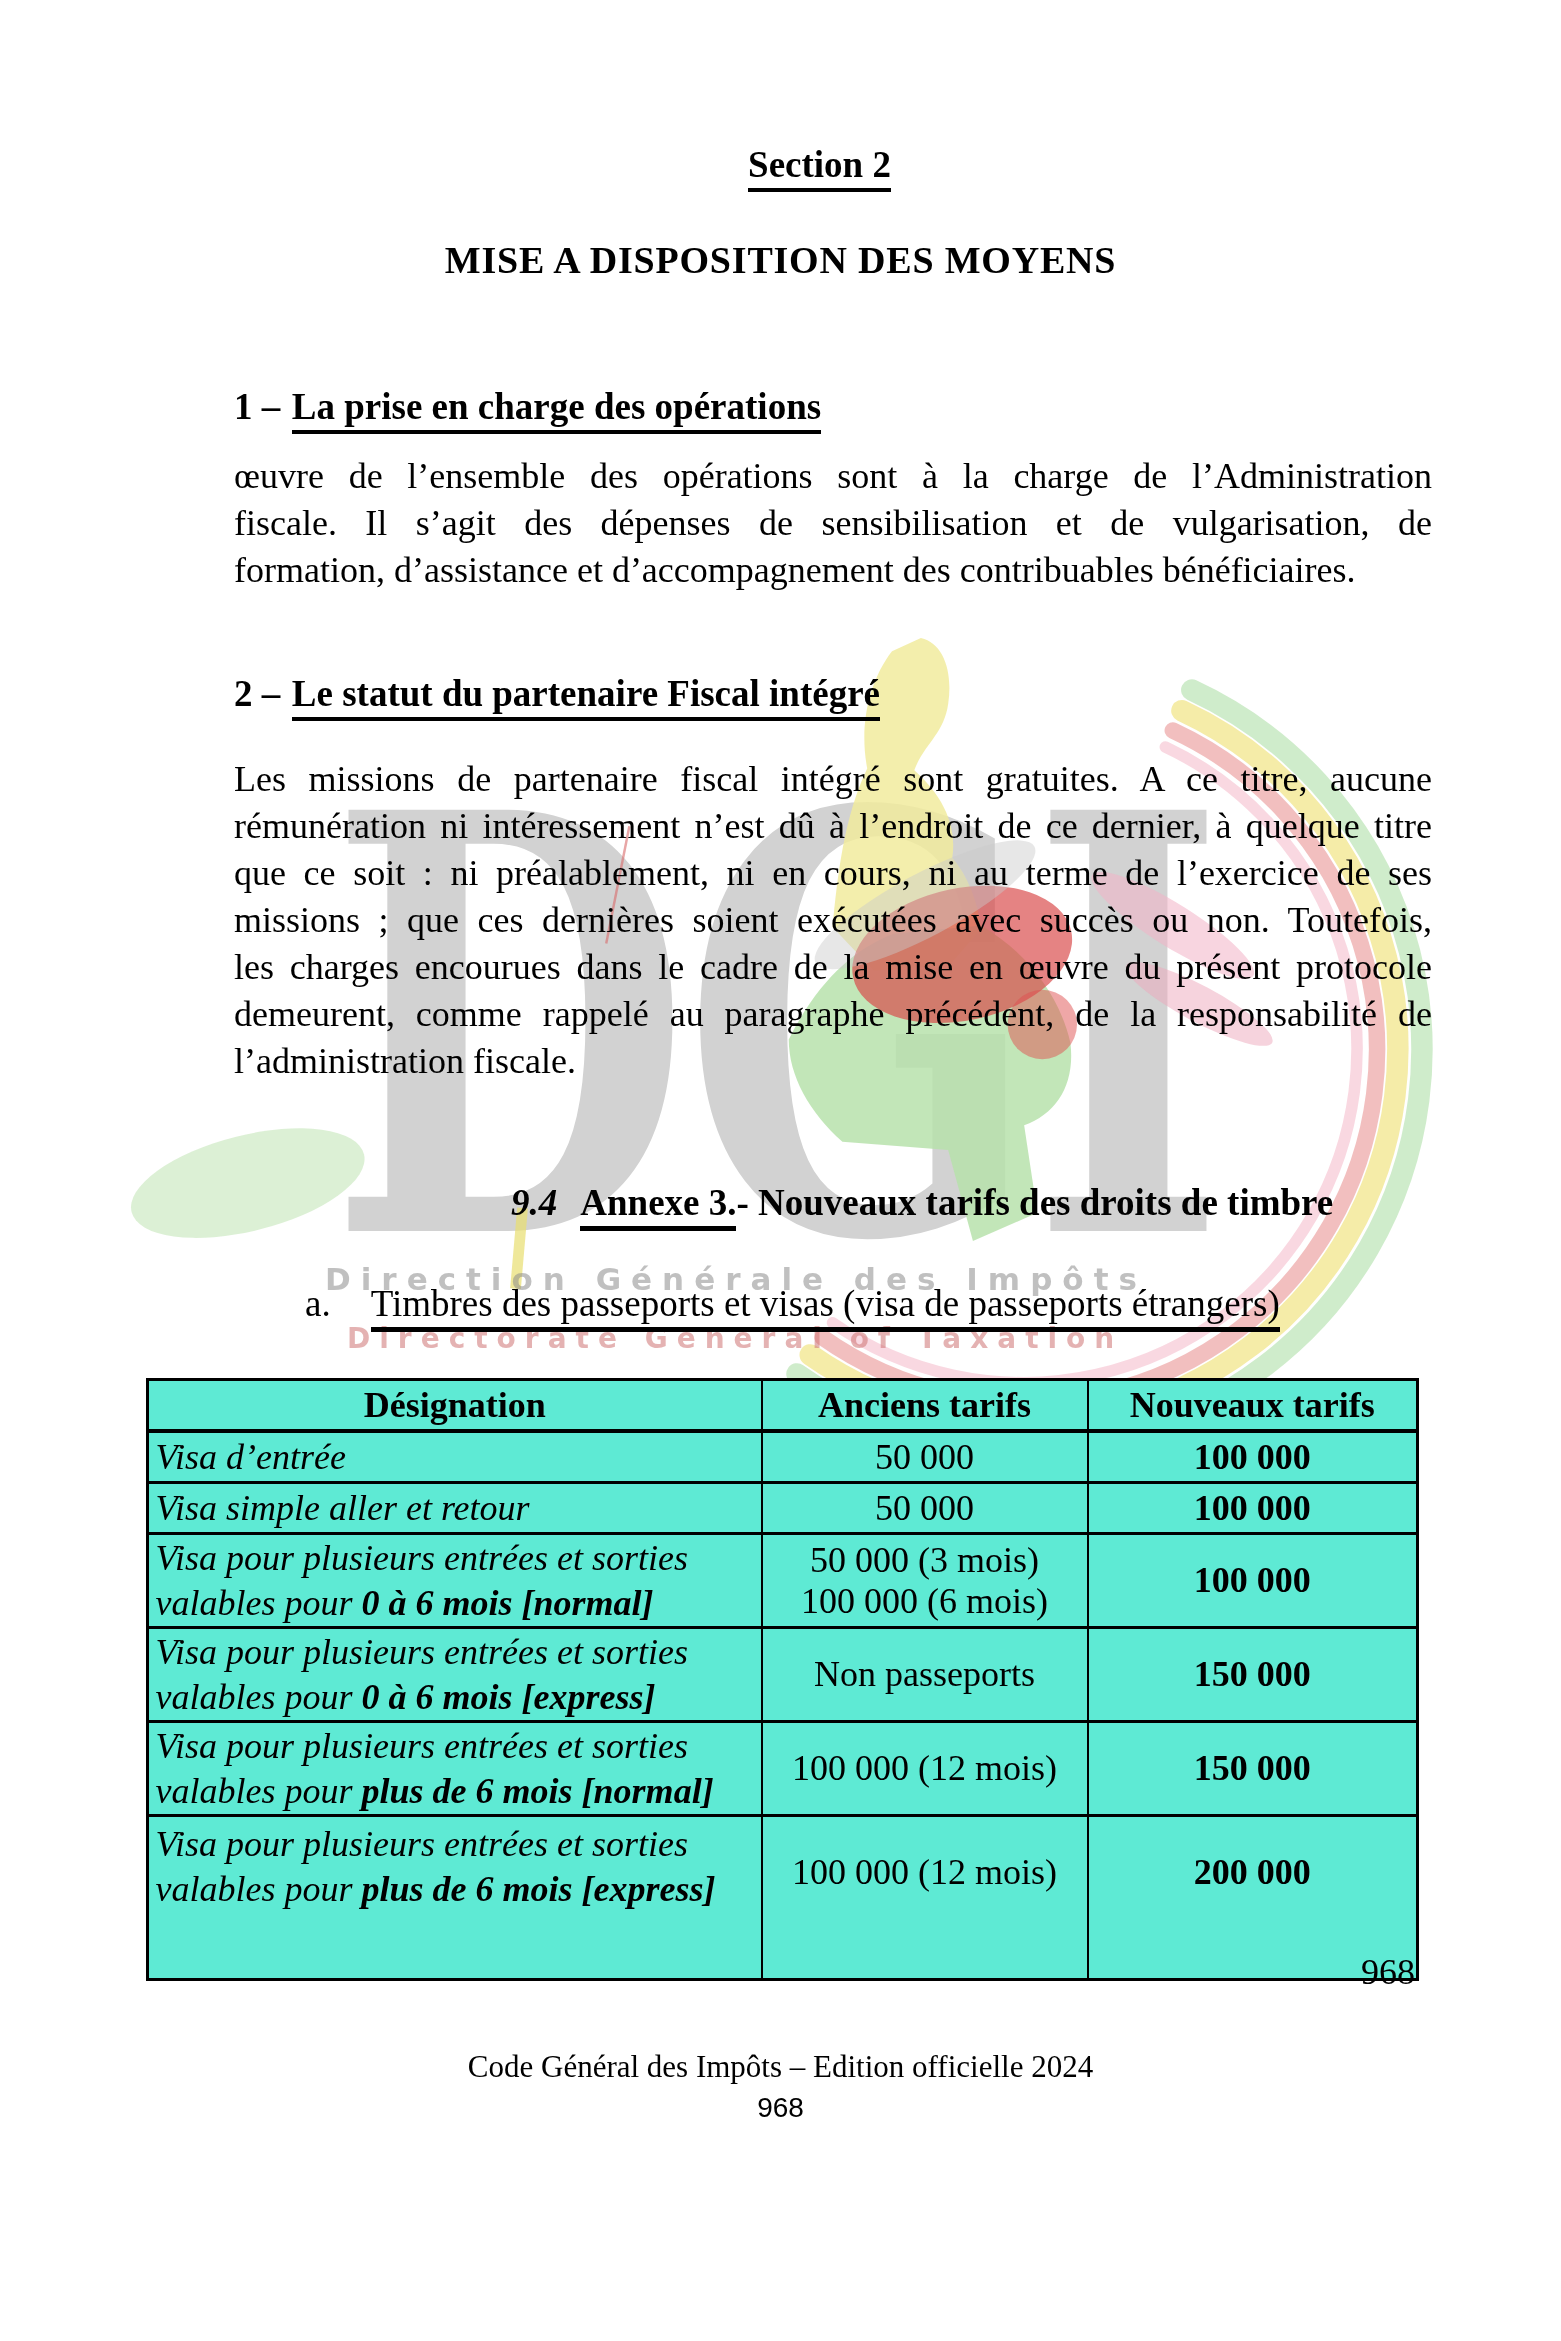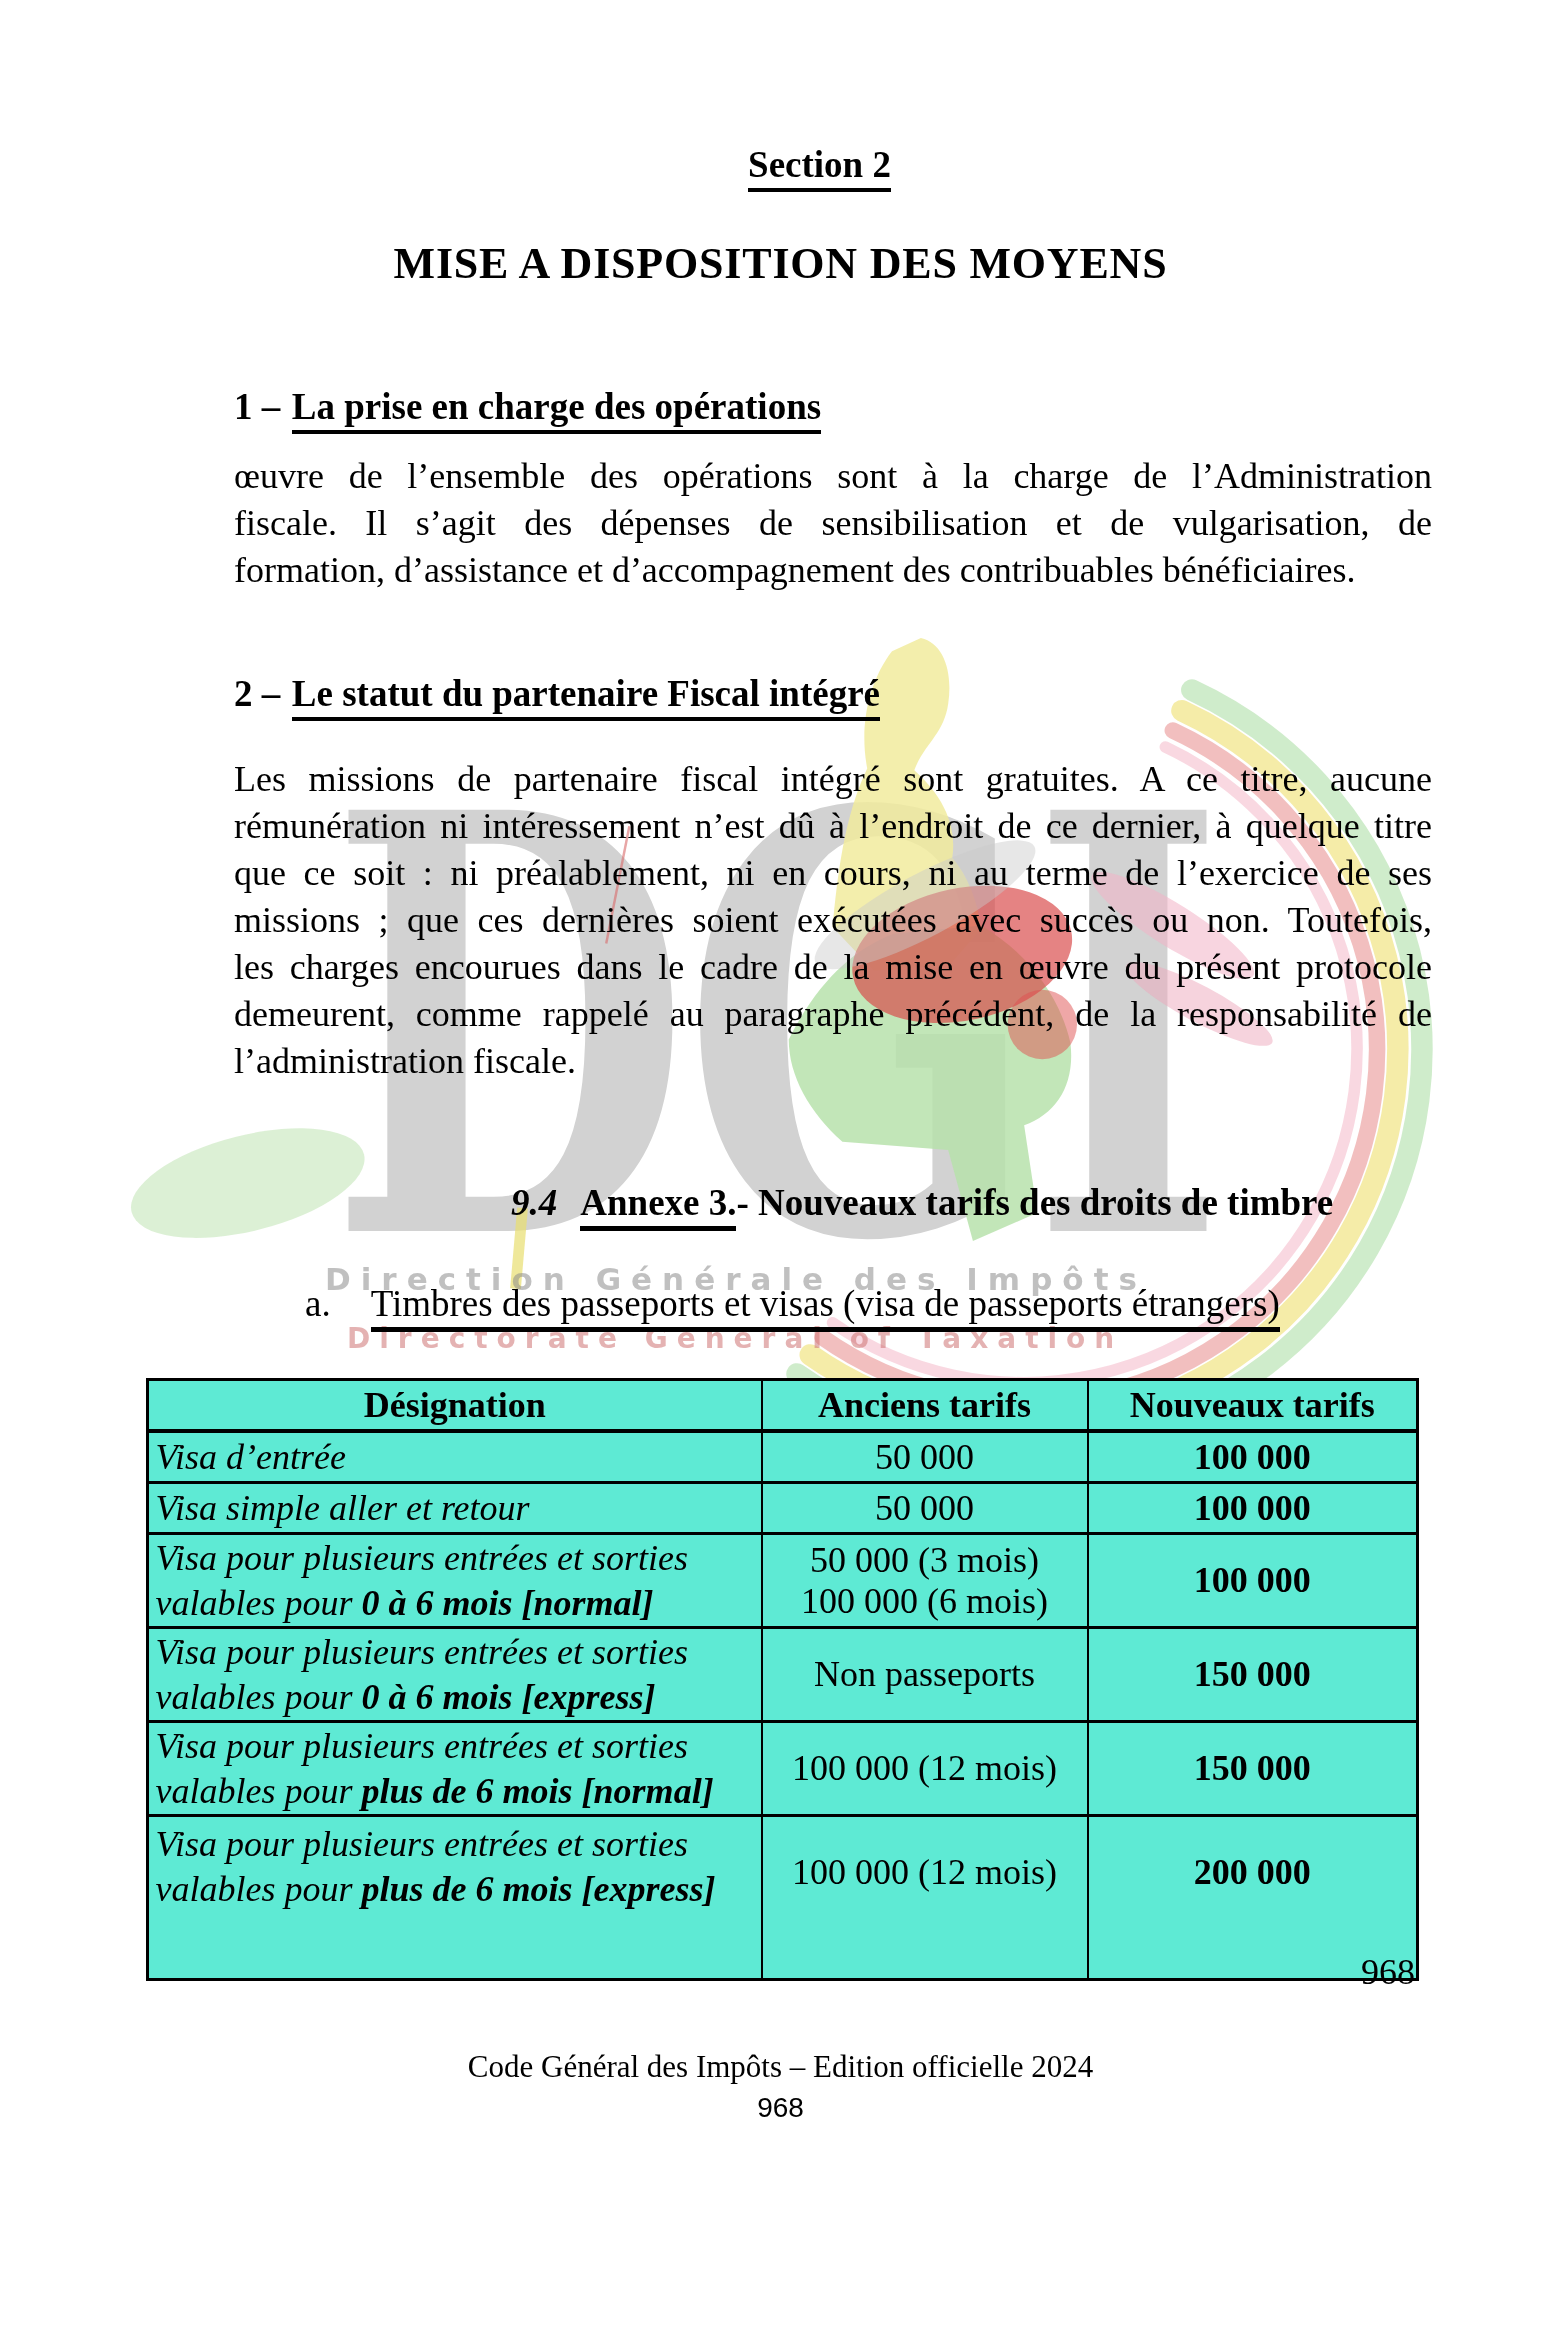--- a/index.html
+++ b/index.html
@@ -26,21 +26,21 @@
   .wm-caption-fr{left:325px;top:1261px;font-size:31px;letter-spacing:10px;color:rgba(140,140,140,0.55);}
   .wm-caption-en{left:325px;top:1322px;font-size:28px;letter-spacing:9px;color:rgba(205,115,115,0.55);margin-left:22px;}
   
   .content{position:absolute;inset:0;z-index:1;}
   .abs{position:absolute;}
   .centerline{left:0;width:1561px;text-align:center;}
   .b{font-weight:bold;}
   .u-thick{border-bottom:4.1px solid #000;padding-bottom:2.5px;}
   .u-thick6{border-bottom:5px solid #000;padding-bottom:3.3px;}
   .section-title{top:143px;font-size:37px;font-weight:bold;margin-left:39px;}
-  .doc-subtitle{top:238px;font-size:44px;font-weight:bold;letter-spacing:0.8px;}
+  .doc-subtitle{top:238px;font-size:38px;font-weight:bold;letter-spacing:0.8px;}
   .h-num{font-weight:bold;margin-right:11.6px;}
   .heading1{left:234px;top:385px;font-size:37px;}
   .heading2{left:234px;top:672px;font-size:37px;}
   .para{left:234px;width:1198px;font-size:36px;}
   .para .line{height:47px;line-height:47px;text-align:justify;text-align-last:justify;white-space:nowrap;}
   .para .line.last{text-align-last:left;}
   .para1{top:453px;}
   .para2{top:748px;margin-top:8px;}
   .annex-heading{left:511px;top:1181px;font-size:37px;font-weight:bold;white-space:nowrap;}
   .annex-num{font-style:italic;margin-right:23px;}

